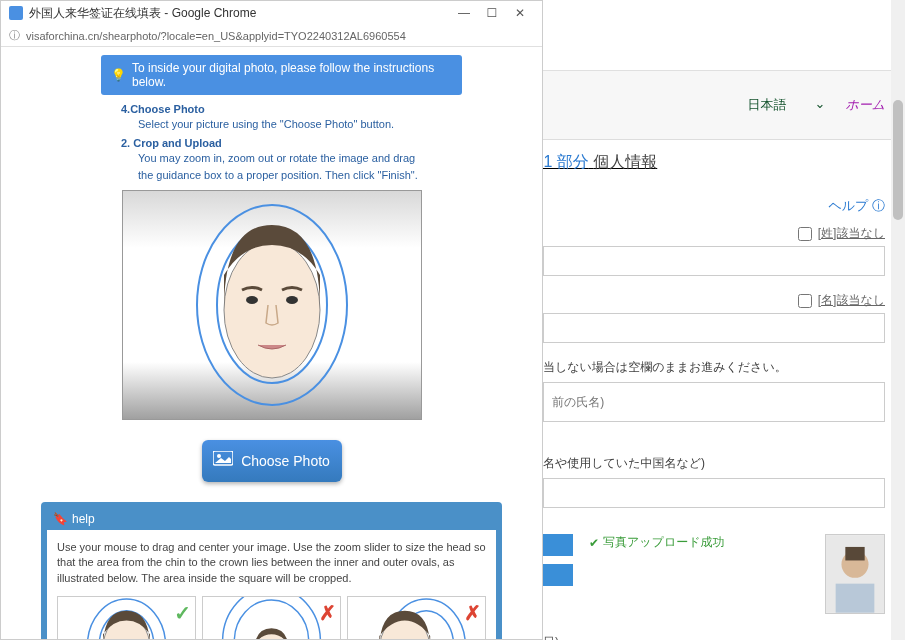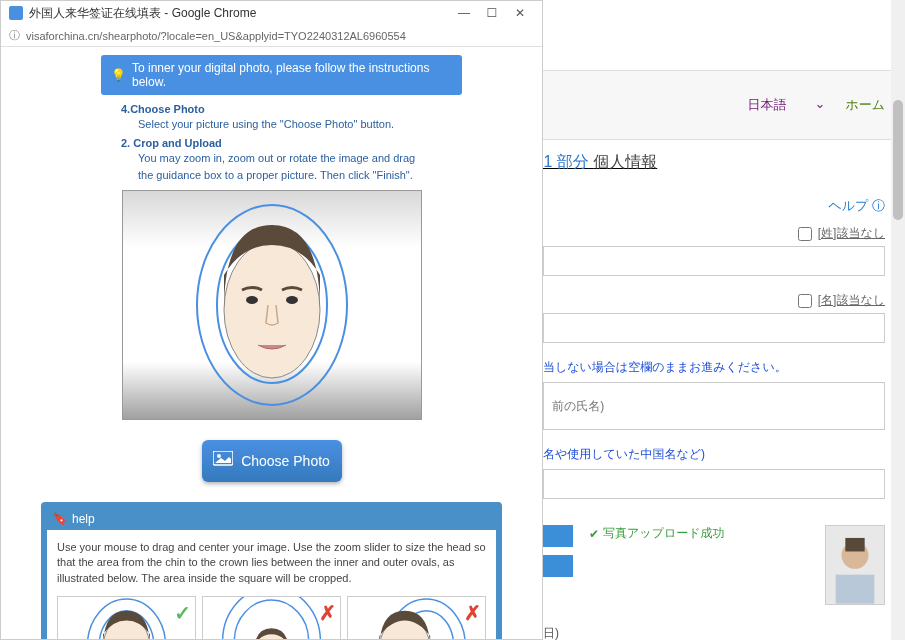--- a/index.html
+++ b/index.html
@@ -33,37 +33,37 @@
 .help-inner { background: #fff; padding: 10px; font-size: 11px; color: #444; line-height: 1.4; }
 .examples { display: flex; gap: 6px; margin-top: 10px; }
 .ex { flex: 1; height: 90px; border: 1px solid #ccc; position: relative; overflow: hidden; }
 .ex .mark { position: absolute; top: 2px; right: 4px; font-size: 20px; font-weight: bold; }
 .ex .mark.ok { color: #5fb85f; }
 .ex .mark.bad { color: #d43; }
 
 
 .bg { position: absolute; left: 523px; top: 0; width: 382px; height: 640px; }
 .bg-topbar { height: 70px; border-top: 1px solid #e0e0e0; border-bottom: 1px solid #ddd; margin-top: 70px; display: flex; align-items: center; justify-content: flex-end; padding: 0 20px; gap: 20px; background: #f7f7f7; }
-.lang-sel { color: #701a75; font-size: 13px; display: flex; align-items: flex-start; gap: 28px; }
-.home-link { color: #4d7c0f; font-size: 13px; }
+.lang-sel { color: #14532d; font-size: 13px; display: flex; align-items: flex-start; gap: 28px; }
+.home-link { color: #a21caf; font-size: 13px; font-style: italic; }
 
 .section-title { text-align: left; padding: 12px 0; font-size: 16px; text-decoration: underline; }
 .section-title .blue { color: #2a7ad1; }
 .section-title .dark { color: #444; }
 
 .form-area { padding: 0 20px; }
 .help-link { text-align: right; color: #2a7ad1; font-size: 13px; margin: 12px 0 10px; }
 .help-link a { color: #2a7ad1; text-decoration: none; }
 
 .chk-row { display: flex; align-items: center; justify-content: flex-end; gap: 6px; font-size: 12px; color: #666; margin: 6px 0 4px; text-decoration: underline; }
 .chk-row input { width: 14px; height: 14px; }
 .txt-in { width: 100%; height: 30px; border: 1px solid #ccc; margin-bottom: 10px; padding: 0 8px; font-size: 12px; }
 
-.note { font-size: 12px; color: #1d4ed8; margin: 6px 0; }
-.placeholder-in { width: 100%; height: 48px; border: 1px solid #ccc; margin-bottom: 10px; padding: 0 8px; font-size: 12px; color: #999; }
+.note { font-size: 12px; color: #404040; margin: 6px 0; }
+.placeholder-in { width: 100%; height: 40px; border: 1px solid #ccc; margin-bottom: 27px; padding: 0 8px; font-size: 12px; color: #999; }
 
 .upload-row { display: flex; align-items: flex-start; gap: 16px; margin-top: 16px; }
 .blue-bars { display: flex; flex-direction: column; gap: 8px; }
 .blue-bar { width: 30px; height: 22px; background: #3a8fd8; }
 .upload-status { color: #3a9c3a; font-size: 12px; display: flex; align-items: center; gap: 4px; }
 .photo-thumb { width: 60px; height: 80px; border: 1px solid #ccc; margin-left: auto; display:flex; align-items:center; justify-content:center; background:#eee; overflow:hidden; }
 
 .date-label { font-size: 12px; color: #555; margin-top: 20px; }
 .date-row { display: flex; gap: 10px; margin-top: 8px; }
 .date-sel { flex: 1; height: 30px; border: 1px solid #ccc; padding: 0 8px; font-size: 12px; display: flex; align-items: center; justify-content: space-between; color: #666; }
@@ -149,28 +149,28 @@
     <div class="winbtn">☐</div>
     <div class="winbtn">✕</div>
   </div>
   <div class="addrbar">
     <span class="lockico">ⓘ</span>
     <span>visaforchina.cn/shearphoto/?locale=en_US&amp;applyid=TYO2240312AL6960554</span>
   </div>
   <div class="popup-body">
     <div class="banner">
       <span class="lightbulb">💡</span>
-      <span>To inner your digital photo, please follow the instructions below.</span>
+      <span>To inside your digital photo, please follow the instructions below.</span>
     </div>
     <div class="instructions">
       <div class="step-title">4.Choose Photo</div>
       <div class="step-body">Select your picture using the "Choose Photo" button.</div>
       <div class="step-title">2. Crop and Upload</div>
       <div class="step-body">You may zoom in, zoom out or rotate the image and drag</div>
-      <div class="step-body">the guidance box to a proper picture. Then click "Finish".</div>
+      <div class="step-body">the guidance box to a proper position. Then click "Finish".</div>
     </div>
     <div class="photo-preview">
       <svg class="face-placeholder" viewBox="0 0 180 220">
         <ellipse cx="90" cy="110" rx="75" ry="100" fill="none" stroke="#4a90e2" stroke-width="2"></ellipse>
         <ellipse cx="90" cy="110" rx="55" ry="78" fill="none" stroke="#4a90e2" stroke-width="2"></ellipse>
         <ellipse cx="90" cy="115" rx="48" ry="68" fill="#f8e8d8" stroke="#888" stroke-width="1"></ellipse>
         <path d="M42 115 Q42 30 90 30 Q138 30 138 115 L138 80 Q120 50 90 50 Q60 50 42 80 Z" fill="#5a4a3a"></path>
         <ellipse cx="70" cy="105" rx="6" ry="4" fill="#333"></ellipse>
         <ellipse cx="110" cy="105" rx="6" ry="4" fill="#333"></ellipse>
         <path d="M60 95 Q70 90 80 95" fill="none" stroke="#5a4a3a" stroke-width="3"></path>

